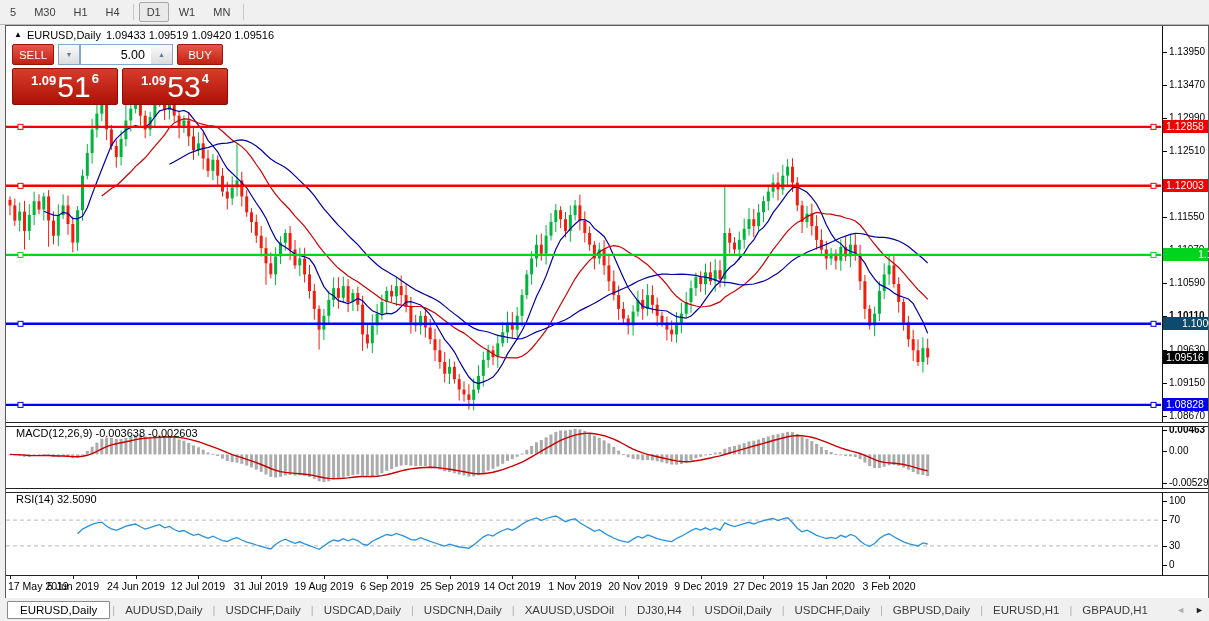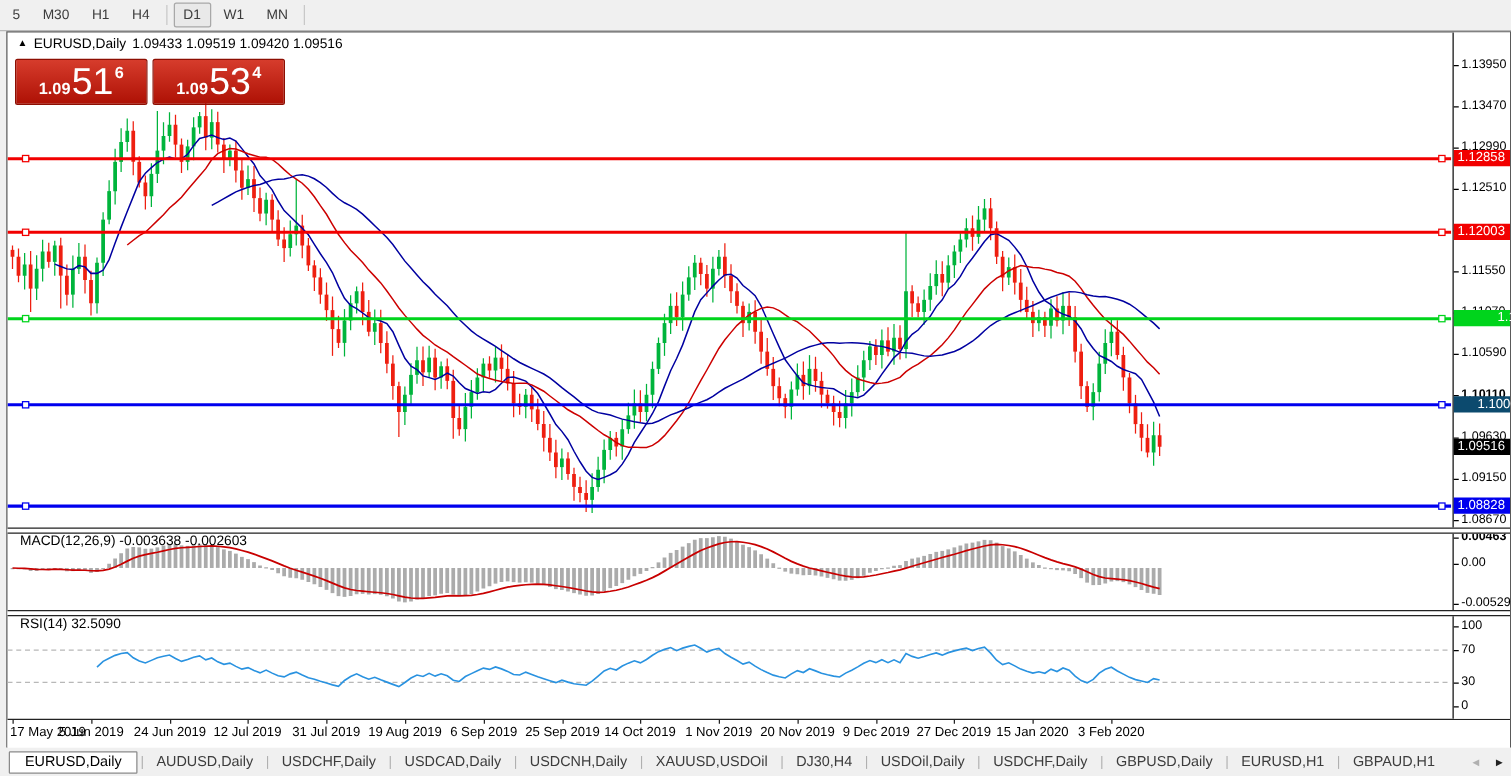--- a/index.html
+++ b/index.html
@@ -45,21 +45,21 @@
   .tw-btn.buy{width:46px;margin-left:4px;}
   .spin{width:22px;border:1px solid #89a6c6;background:linear-gradient(#fafafa,#dcdcdc);
         color:#5a7ca6;font-size:7px;cursor:pointer;padding:0;margin-left:4px;}
   .spin.up{margin-left:0;border-left:none;}
   .vol{width:64px;border:1px solid #89a6c6;border-right:none;margin-left:0;font-size:12.5px;
        text-align:right;padding:0 6px 0 0;color:#000;font-family:"Liberation Sans",sans-serif;}
   .tw-row2{display:flex;margin-top:3px;gap:4px;}
   .price-panel{width:106px;height:37px;border:1px solid #8d0e02;border-radius:2px;box-sizing:border-box;
                background:linear-gradient(#d63c2c,#ae1105);color:#fff;display:flex;
                justify-content:center;align-items:center;cursor:pointer;}
-  .pp-small{font-size:13px;font-weight:bold;align-self:flex-end;margin-bottom:5px;}
+  .pp-small{font-size:13px;font-weight:bold;align-self:flex-end;margin-bottom:16px;}
   .pp-big{font-size:30px;line-height:30px;margin:0 1px;align-self:center;}
   .pp-sup{font-size:13px;font-weight:bold;align-self:flex-start;margin-top:2px;}
   
   .tabbar{position:absolute;left:0;right:0;top:598px;height:23px;background:#f0f0f0;
           display:flex;align-items:center;}
   .tabs{display:flex;align-items:center;height:100%;padding-left:7px;}
   .tab{font-size:11.5px;color:#3c3c3c;padding:3px 10px;white-space:nowrap;cursor:pointer;}
   .tab.active{background:#fff;border:1px solid #8a8a8a;border-radius:1px;color:#000;
               padding:2px 12px;margin-right:2px;}
   .tab-sep{color:#b0b0b0;font-size:11px;}
@@ -87,20 +87,27 @@
 
   <div class="chart-window">
 
     <div class="chart-title">
       <span class="tri">▲</span>
       <span>EURUSD,Daily</span>
       <span>1.09433 1.09519 1.09420 1.09516</span>
     </div>
 
     <div class="trade-widget">
+      <div class="tw-row1">
+        <button class="tw-btn sell">SELL</button>
+        <button class="spin"><span>▼</span></button>
+        <input class="vol" value="5.00" style="">
+        <button class="spin up"><span>▲</span></button>
+        <button class="tw-btn buy">BUY</button>
+      </div>
       <div class="tw-row2">
         <div class="price-panel">
           <span class="pp-small">1.09</span>
           <span class="pp-big">51</span>
           <span class="pp-sup">6</span>
         </div>
         <div class="price-panel">
           <span class="pp-small">1.09</span>
           <span class="pp-big">53</span>
           <span class="pp-sup">4</span>

